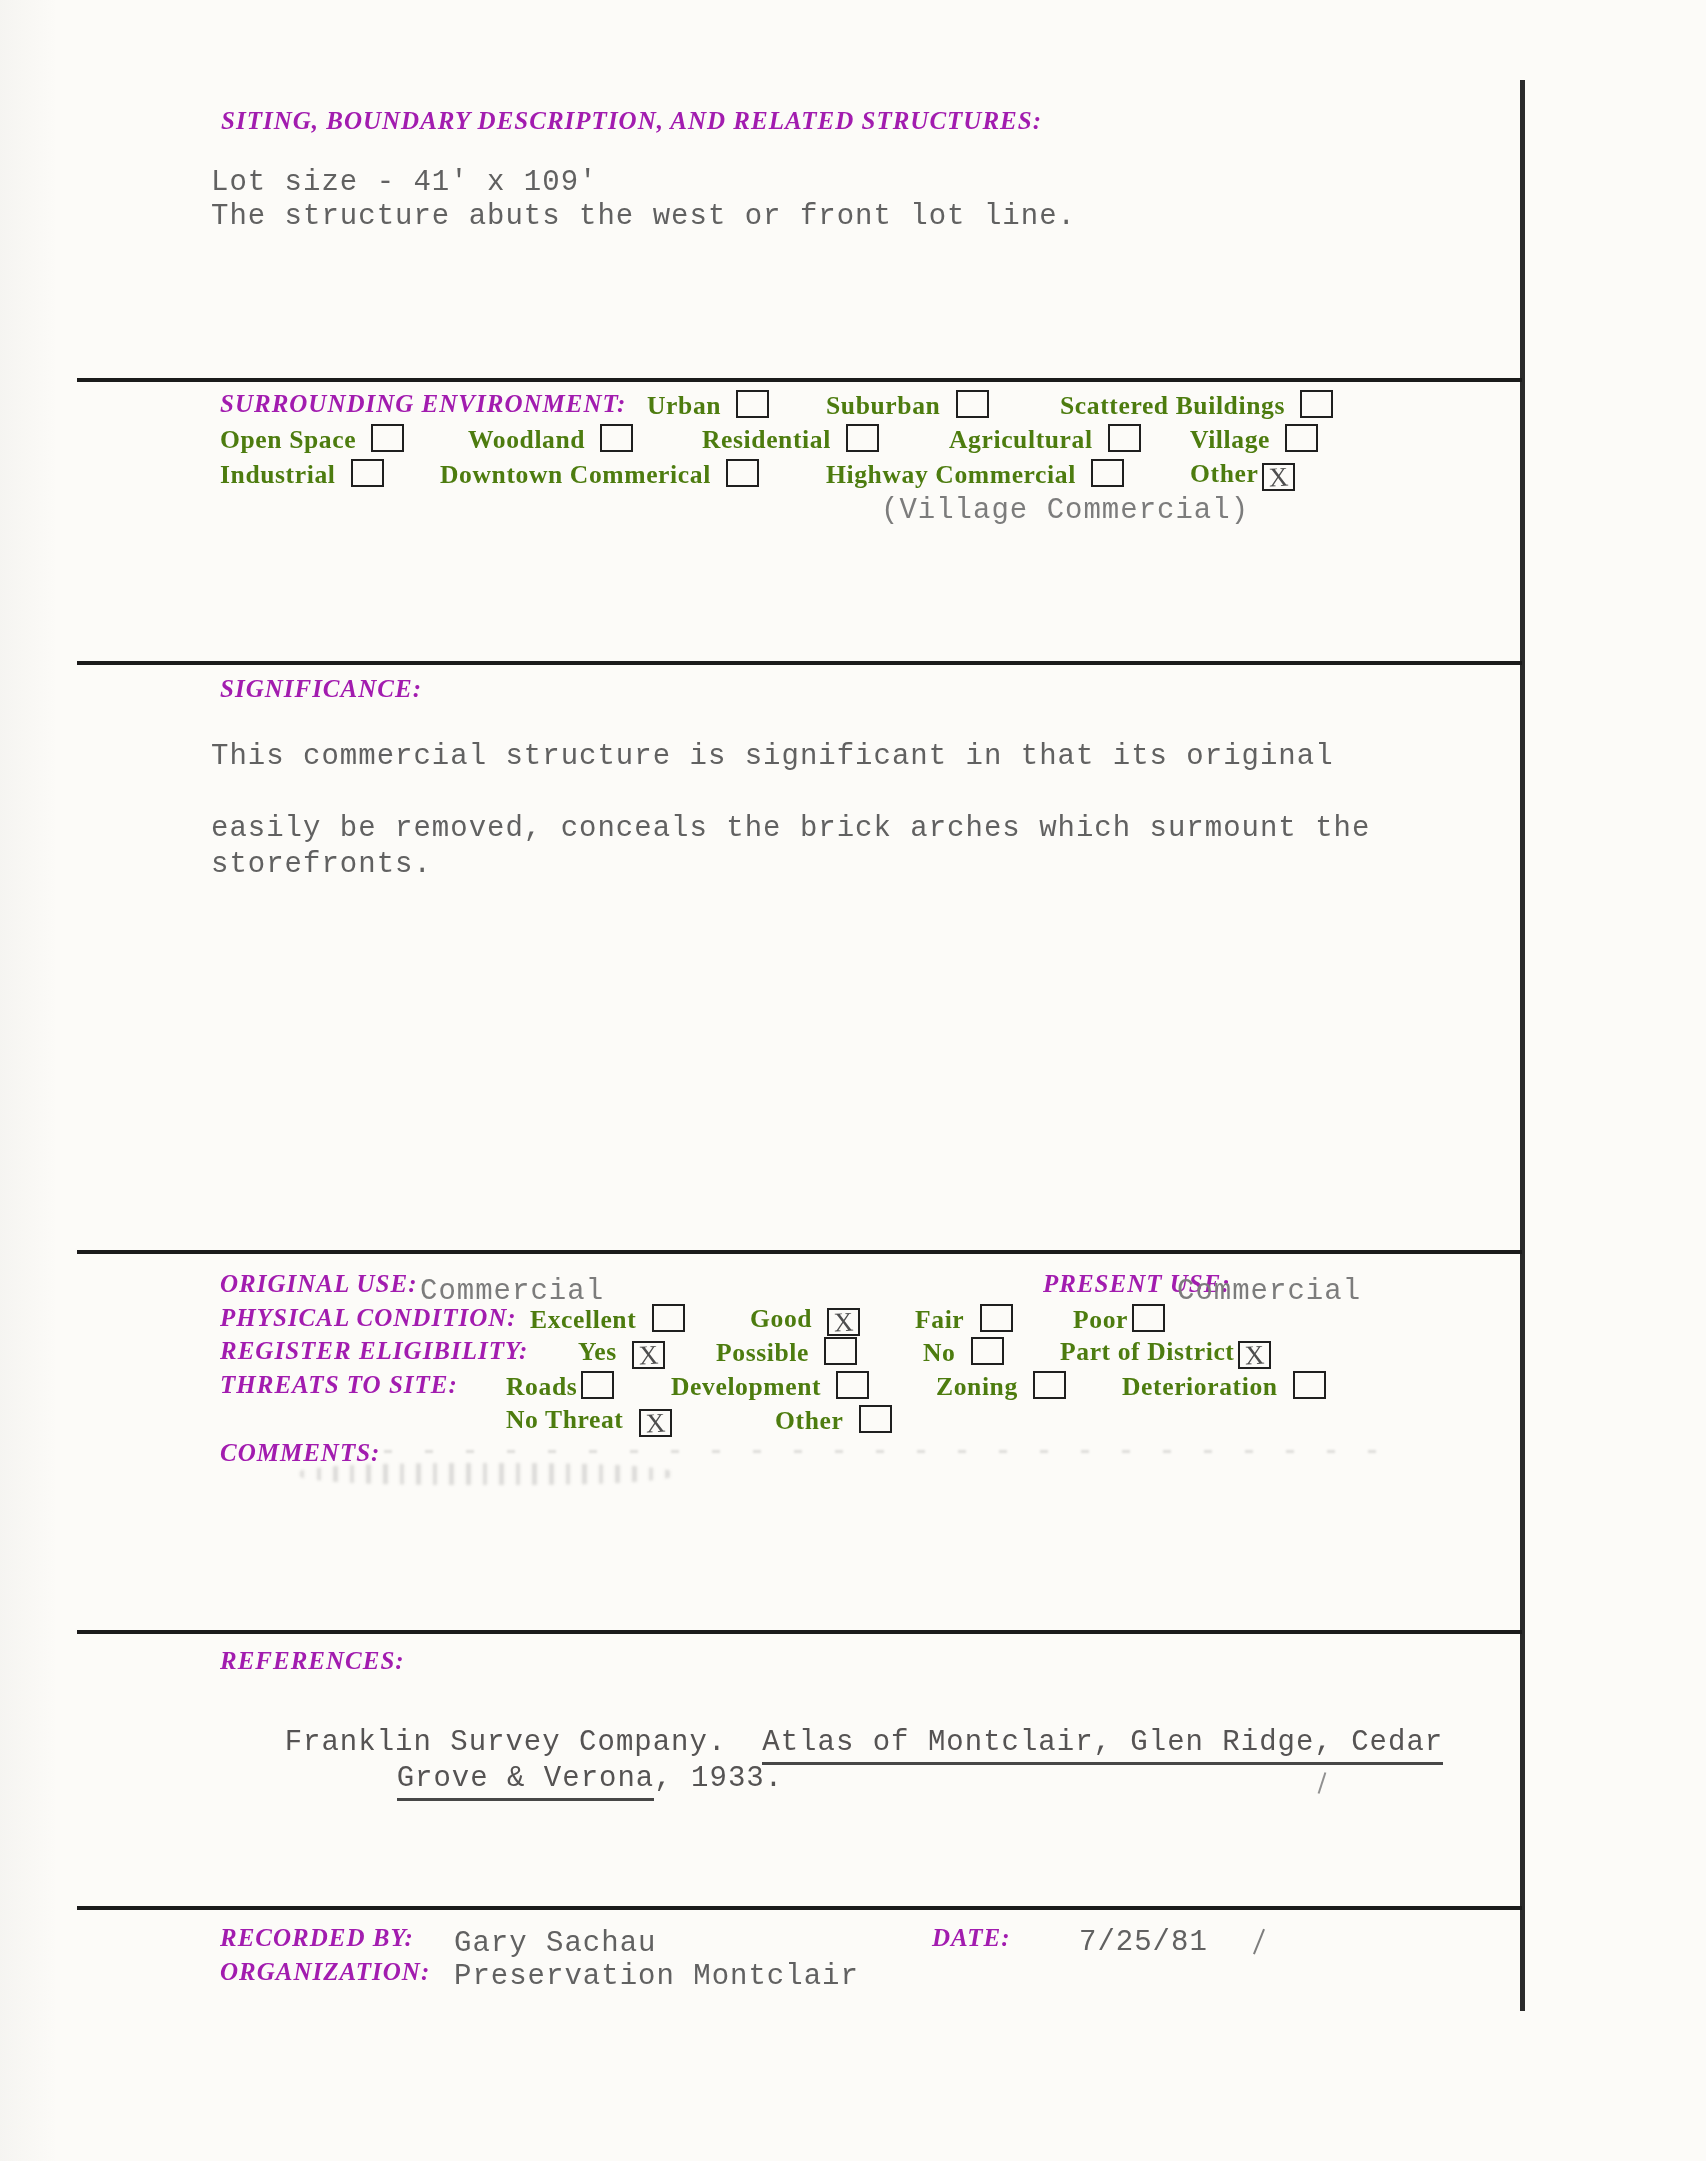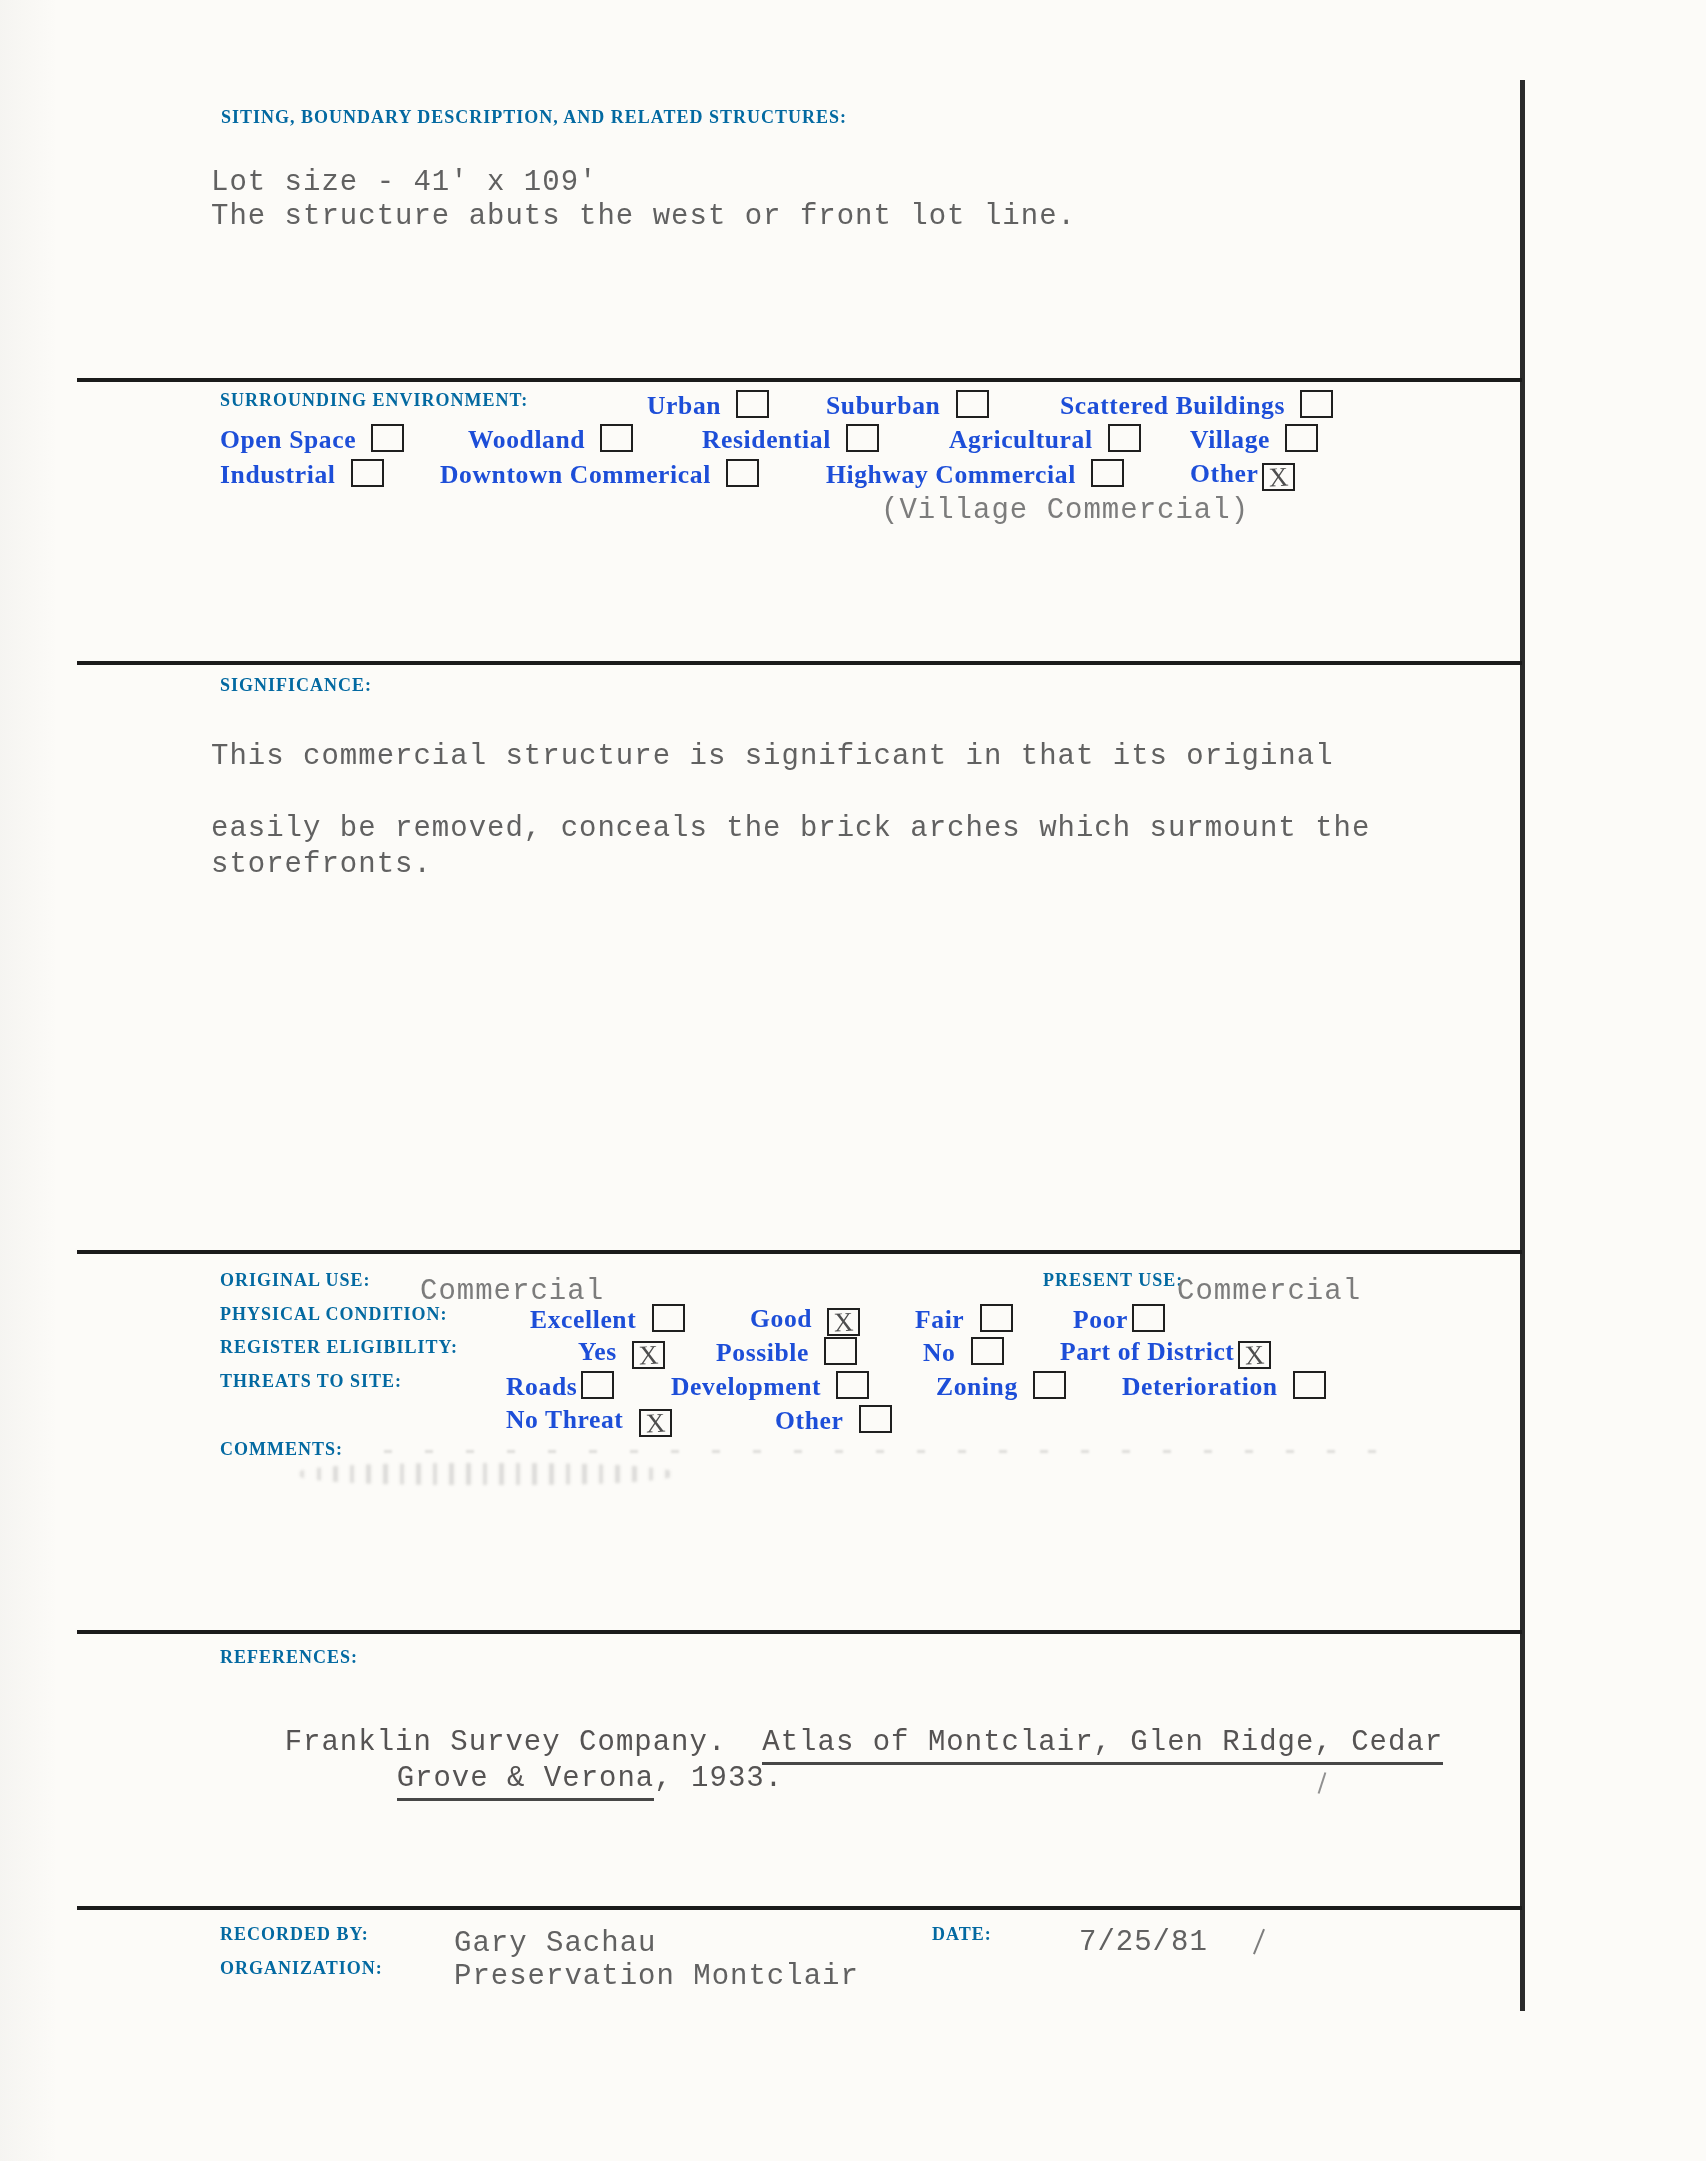--- a/index.html
+++ b/index.html
@@ -4,37 +4,37 @@
 <style>
   html,body{margin:0;padding:0;background:#e8e8e6;}
   .page{
     position:relative;width:1707px;height:2161px;margin:0 auto;
     background:#fcfbf8;overflow:hidden;
     font-family:"Liberation Serif", serif;color:#161616;
   }
   .abs{position:absolute;}
   .slabel{
     font-family:"Liberation Serif", serif;font-weight:bold;
-    font-size:18px;letter-spacing:1px;color:#0369a1;white-space:pre;
+    font-size:25px;letter-spacing:1px;color:#a21caf;white-space:pre;font-style:italic;
   }
   .typed{
     font-family:"Liberation Mono","DejaVu Sans Mono", monospace;
     font-size:29px;letter-spacing:1px;color:#616161;white-space:pre;
   }
   .typed.light{color:#7c7c7c;}
   .typed.dark{color:#555353;}
   .rule{position:absolute;left:77px;width:1445px;height:3.8px;background:#1b1b1b;}
   .vline{
     position:absolute;left:1520px;top:80px;width:5.1px;height:1931px;
     border-left:3.2px solid #2b2b2b;border-right:2.6px solid #2b2b2b;box-sizing:border-box;
   }
   .opt{position:absolute;white-space:nowrap;}
   .opt .olabel{
     font-family:"Liberation Serif", serif;font-weight:bold;font-size:25.6px;
-    letter-spacing:0.6px;color:#1d4ed8;
+    letter-spacing:0.6px;color:#4d7c0f;
   }
   .box{
     display:inline-block;vertical-align:-3.8px;margin-left:15.3px;
     width:29px;height:24px;border:2.6px solid #1f1f1f;
     text-align:center;position:relative;background:transparent;
   }
   .opt.tight .box{margin-left:3.8px;}
   .xmark{
     font-family:"Liberation Serif", serif;font-size:27px;line-height:24px;
     color:#4e4e4e;display:block;transform:rotate(-3deg);

